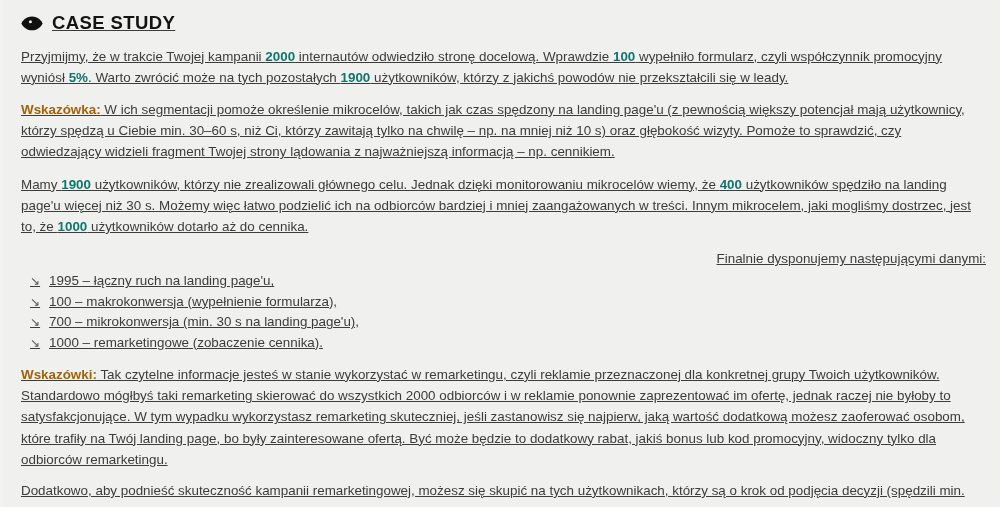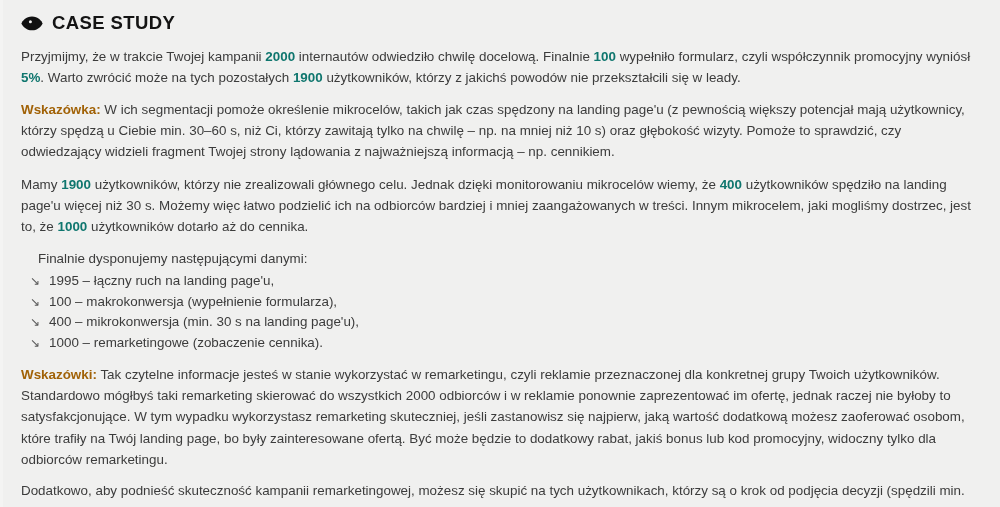--- a/index.html
+++ b/index.html
@@ -16,20 +16,21 @@
     overflow: hidden;
   }
 
   #page {
     position: relative;
     width: 1000px;
     height: 507px;
     background: #f0f0ef;
     box-sizing: border-box;
     padding: 14px 14px 0 21px;
+    text-decoration: underline;
   }
 
   
   #page::before {
     content: "";
     position: absolute;
     left: 0; top: 0;
     width: 3px; height: 100%;
     background: #f4f4f3;
     pointer-events: none;
@@ -69,20 +70,21 @@
   .para.tight { margin-bottom: 10px; margin-top: 8px; }
   .para b, .para strong { font-weight: bold; color: #0f766e; }
   .lead-label { font-weight: bold; color: #a16207; }
 
   
   .list-intro {
     font-size: 13.4px;
     line-height: 21.2px;
     margin: 0 0 2px 17px;
     color: #3c3c3c;
+    text-align: right;
   }
   ul.arrow-list {
     list-style: none;
     margin: 0 0 11px 0;
     padding: 0;
   }
   ul.arrow-list li {
     font-size: 13.4px;
     line-height: 20.4px;
     color: #3c3c3c;
@@ -108,39 +110,39 @@
 
   <div class="header">
     <svg class="eye-icon" viewBox="0 0 22 15" aria-hidden="true">
       <path d="M11 0.6 C5.0 0.6 1.2 5.2 0.5 7.4 C1.2 9.7 5.0 14.3 11 14.3 C17.0 14.3 20.8 9.7 21.5 7.4 C20.8 5.2 17.0 0.6 11 0.6 Z" fill="#111111"></path>
       <circle cx="11" cy="7.4" r="4.0" fill="#111111"></circle>
       <circle cx="9.4" cy="5.7" r="1.5" fill="#f0f0ef"></circle>
     </svg>
     <div class="header-title">CASE STUDY</div>
   </div>
 
-  <p class="para"><span>Przyjmijmy, że w trakcie Twojej kampanii </span><b>2000</b><span> internautów odwiedziło chwilę docelową. Finalnie </span><b>100</b><span> wypełniło formularz, czyli współczynnik promocyjny wyniósł </span><b>5%</b><span>. Warto zwrócić może na tych pozostałych </span><b>1900</b><span> użytkowników, którzy z jakichś powodów nie przekształcili się w leady.</span></p>
+  <p class="para"><span>Przyjmijmy, że w trakcie Twojej kampanii </span><b>2000</b><span> internautów odwiedziło stronę docelową. Wprawdzie </span><b>100</b><span> wypełniło formularz, czyli współczynnik promocyjny wyniósł </span><b>5%</b><span>. Warto zwrócić może na tych pozostałych </span><b>1900</b><span> użytkowników, którzy z jakichś powodów nie przekształcili się w leady.</span></p>
 
   <p class="para"><span class="lead-label">Wskazówka:</span><span>  W ich segmentacji pomoże określenie mikrocelów, takich jak czas spędzony na landing page'u (z pewnością większy potencjał mają użytkownicy, którzy spędzą u Ciebie min. 30–60 s, niż Ci, którzy zawitają tylko na chwilę – np. na mniej niż 10 s) oraz głębokość wizyty. Pomoże to sprawdzić, czy odwiedzający widzieli fragment Twojej strony lądowania z najważniejszą informacją – np. cennikiem.</span></p>
 
   <p class="para"><span>Mamy </span><b>1900</b><span> użytkowników, którzy nie zrealizowali głównego celu. Jednak dzięki monitorowaniu mikrocelów wiemy, że </span><b>400</b><span> użytkowników spędziło na landing page'u więcej niż 30 s. Możemy więc łatwo podzielić ich na odbiorców bardziej i mniej zaangażowanych w treści. Innym mikrocelem, jaki mogliśmy dostrzec, jest to, że </span><b>1000</b><span> użytkowników dotarło aż do cennika.</span></p>
 
   <p class="list-intro">Finalnie dysponujemy następującymi danymi:</p>
   <ul class="arrow-list">
     <li>
       <span class="arrow-marker">↘</span>
       <span class="li-text">1995 – łączny ruch na landing page'u,</span>
     </li>
     <li>
       <span class="arrow-marker">↘</span>
       <span class="li-text">100 – makrokonwersja (wypełnienie formularza),</span>
     </li>
     <li>
       <span class="arrow-marker">↘</span>
-      <span class="li-text">400 – mikrokonwersja (min. 30 s na landing page'u),</span>
+      <span class="li-text">700 – mikrokonwersja (min. 30 s na landing page'u),</span>
     </li>
     <li>
       <span class="arrow-marker">↘</span>
       <span class="li-text">1000 – remarketingowe (zobaczenie cennika).</span>
     </li>
   </ul>
 
   <p class="para tight"><span class="lead-label">Wskazówki:</span><span> Tak czytelne informacje jesteś w stanie wykorzystać w remarketingu, czyli reklamie przeznaczonej dla konkretnej grupy Twoich użytkowników. Standardowo mógłbyś taki remarketing skierować do wszystkich 2000 odbiorców i w reklamie ponownie zaprezentować im ofertę, jednak raczej nie byłoby to satysfakcjonujące. W tym wypadku wykorzystasz remarketing skuteczniej, jeśli zastanowisz się najpierw, jaką wartość dodatkową możesz zaoferować osobom, które trafiły na Twój landing page, bo były zainteresowane ofertą. Być może będzie to dodatkowy rabat, jakiś bonus lub kod promocyjny, widoczny tylko dla odbiorców remarketingu.</span></p>
 
   <p class="para block-last">Dodatkowo, aby podnieść skuteczność kampanii remarketingowej, możesz się skupić na tych użytkownikach, którzy są o krok od podjęcia decyzji (spędzili min. 30 s na stronie), albo zaproponować rabat tym, którzy widzieli cennik, ale nie skorzystali z oferty. Wprawdzie Twoje grupy remarketingowe będą mniejsze, ale za to bardziej precyzyjnie określone. Te małe kroki w postaci mikrokonwersji mogą zaprowadzić Twoich potencjalnych klientów wprost do głównego celu biznesowego.</p>

